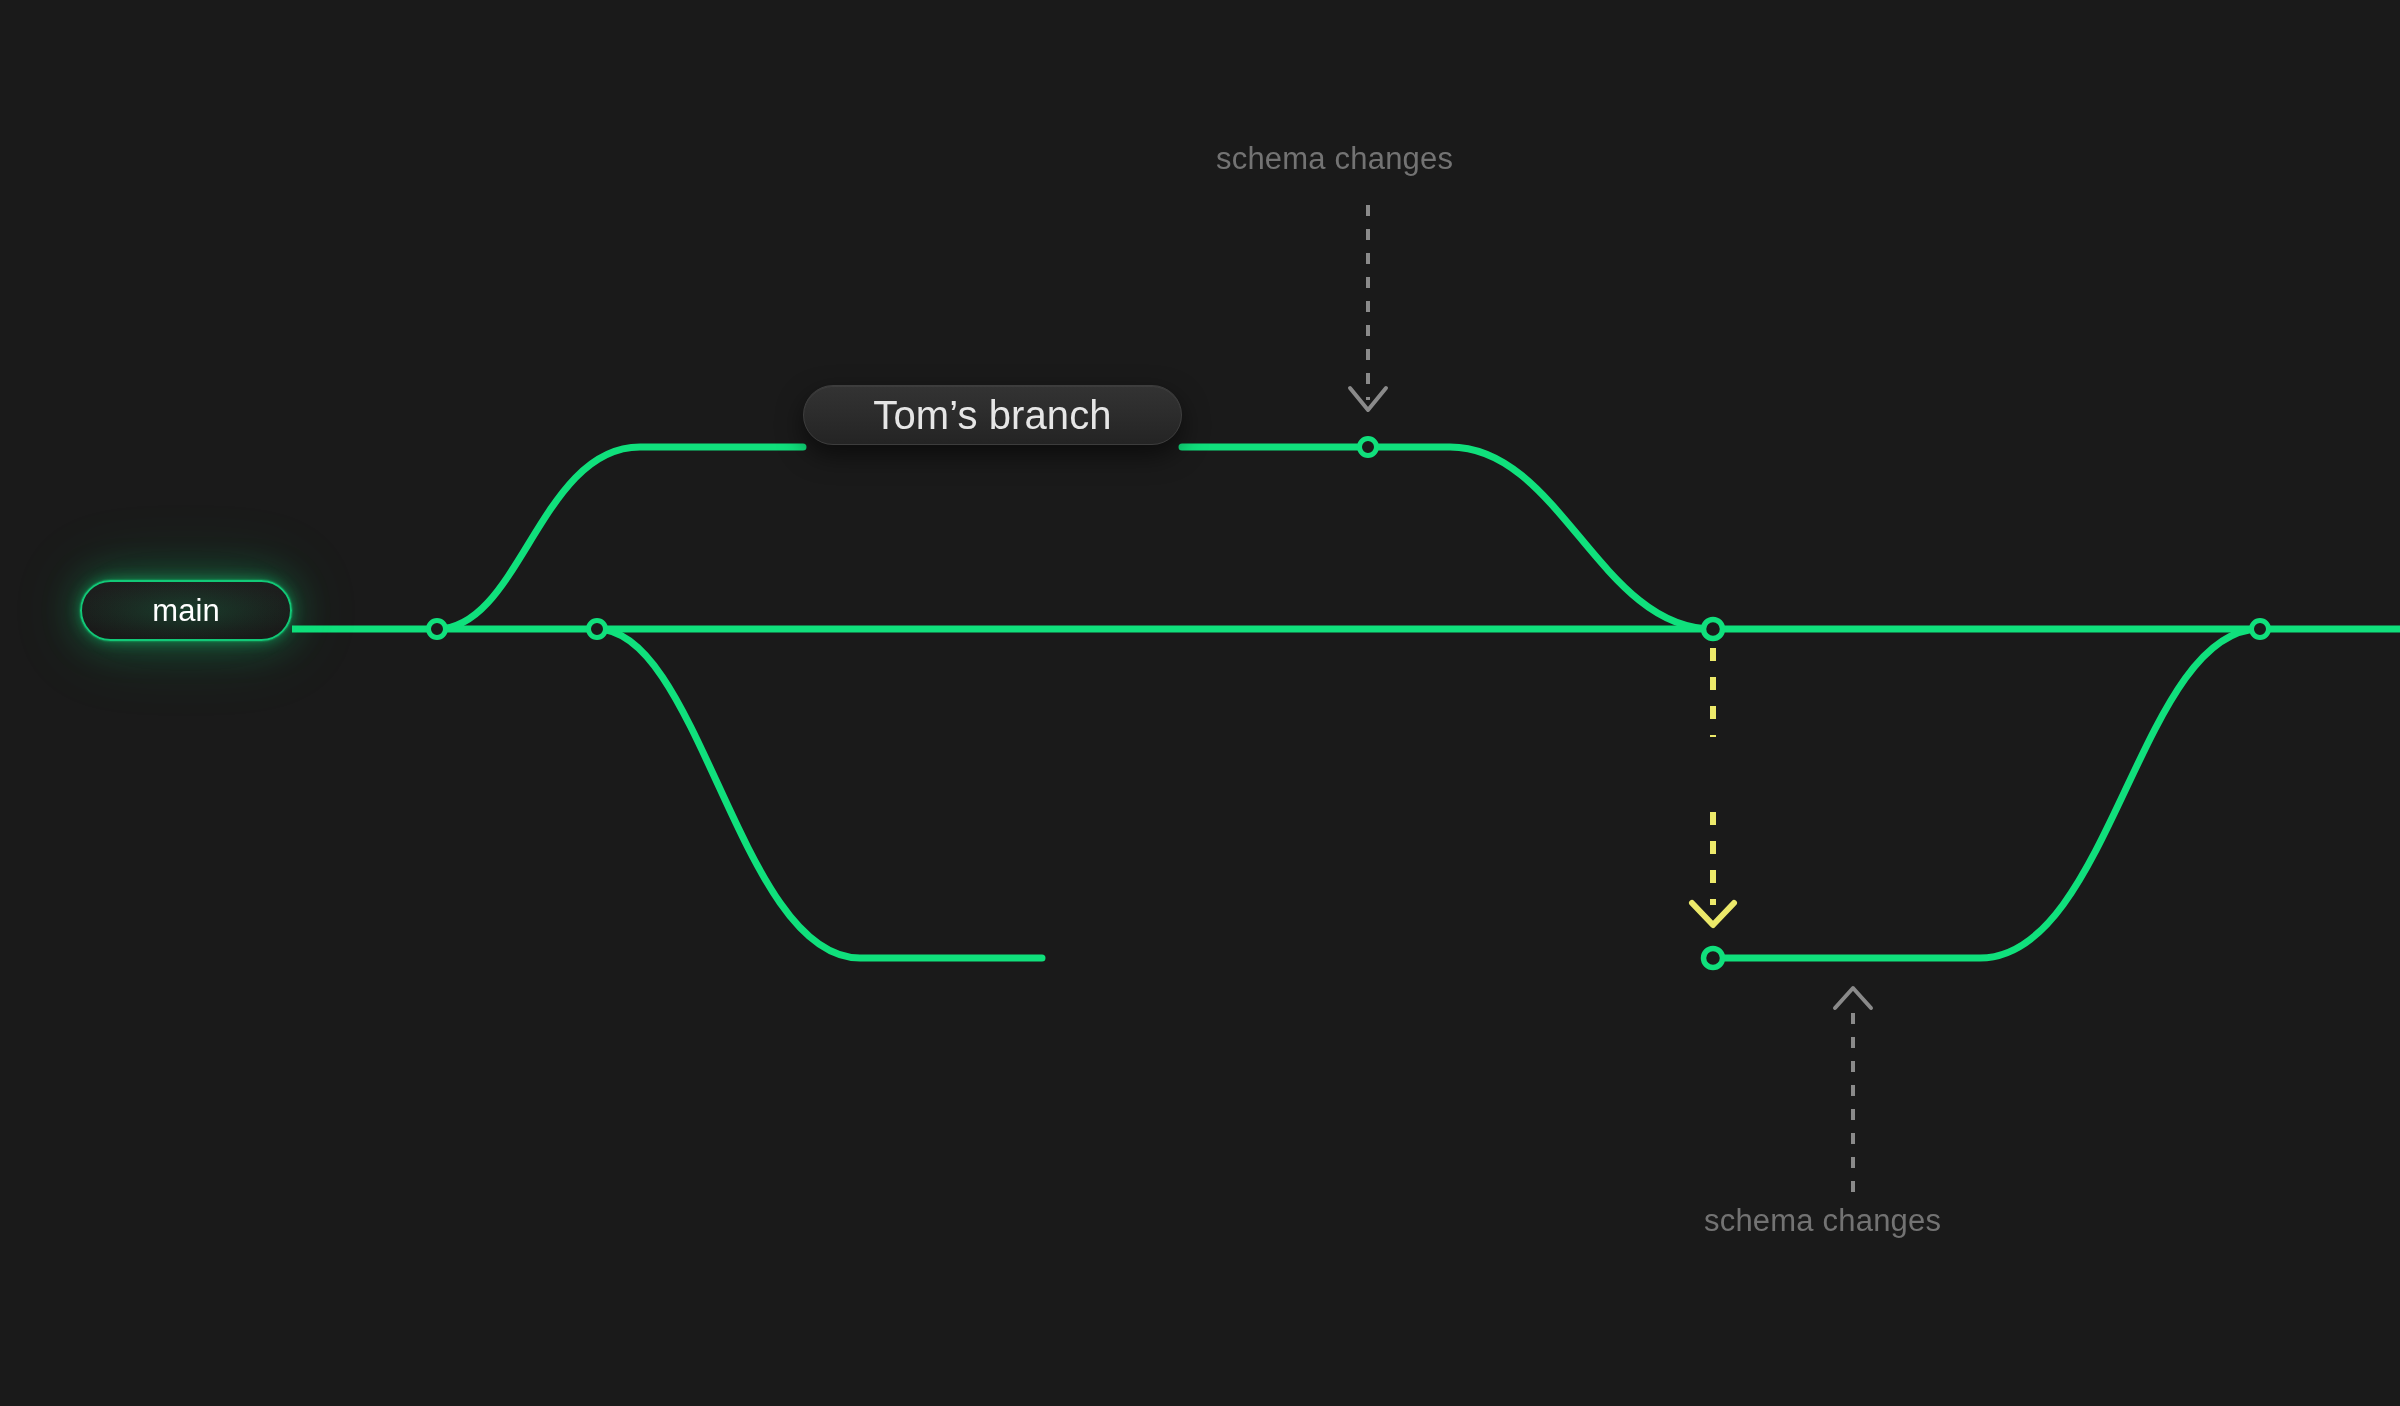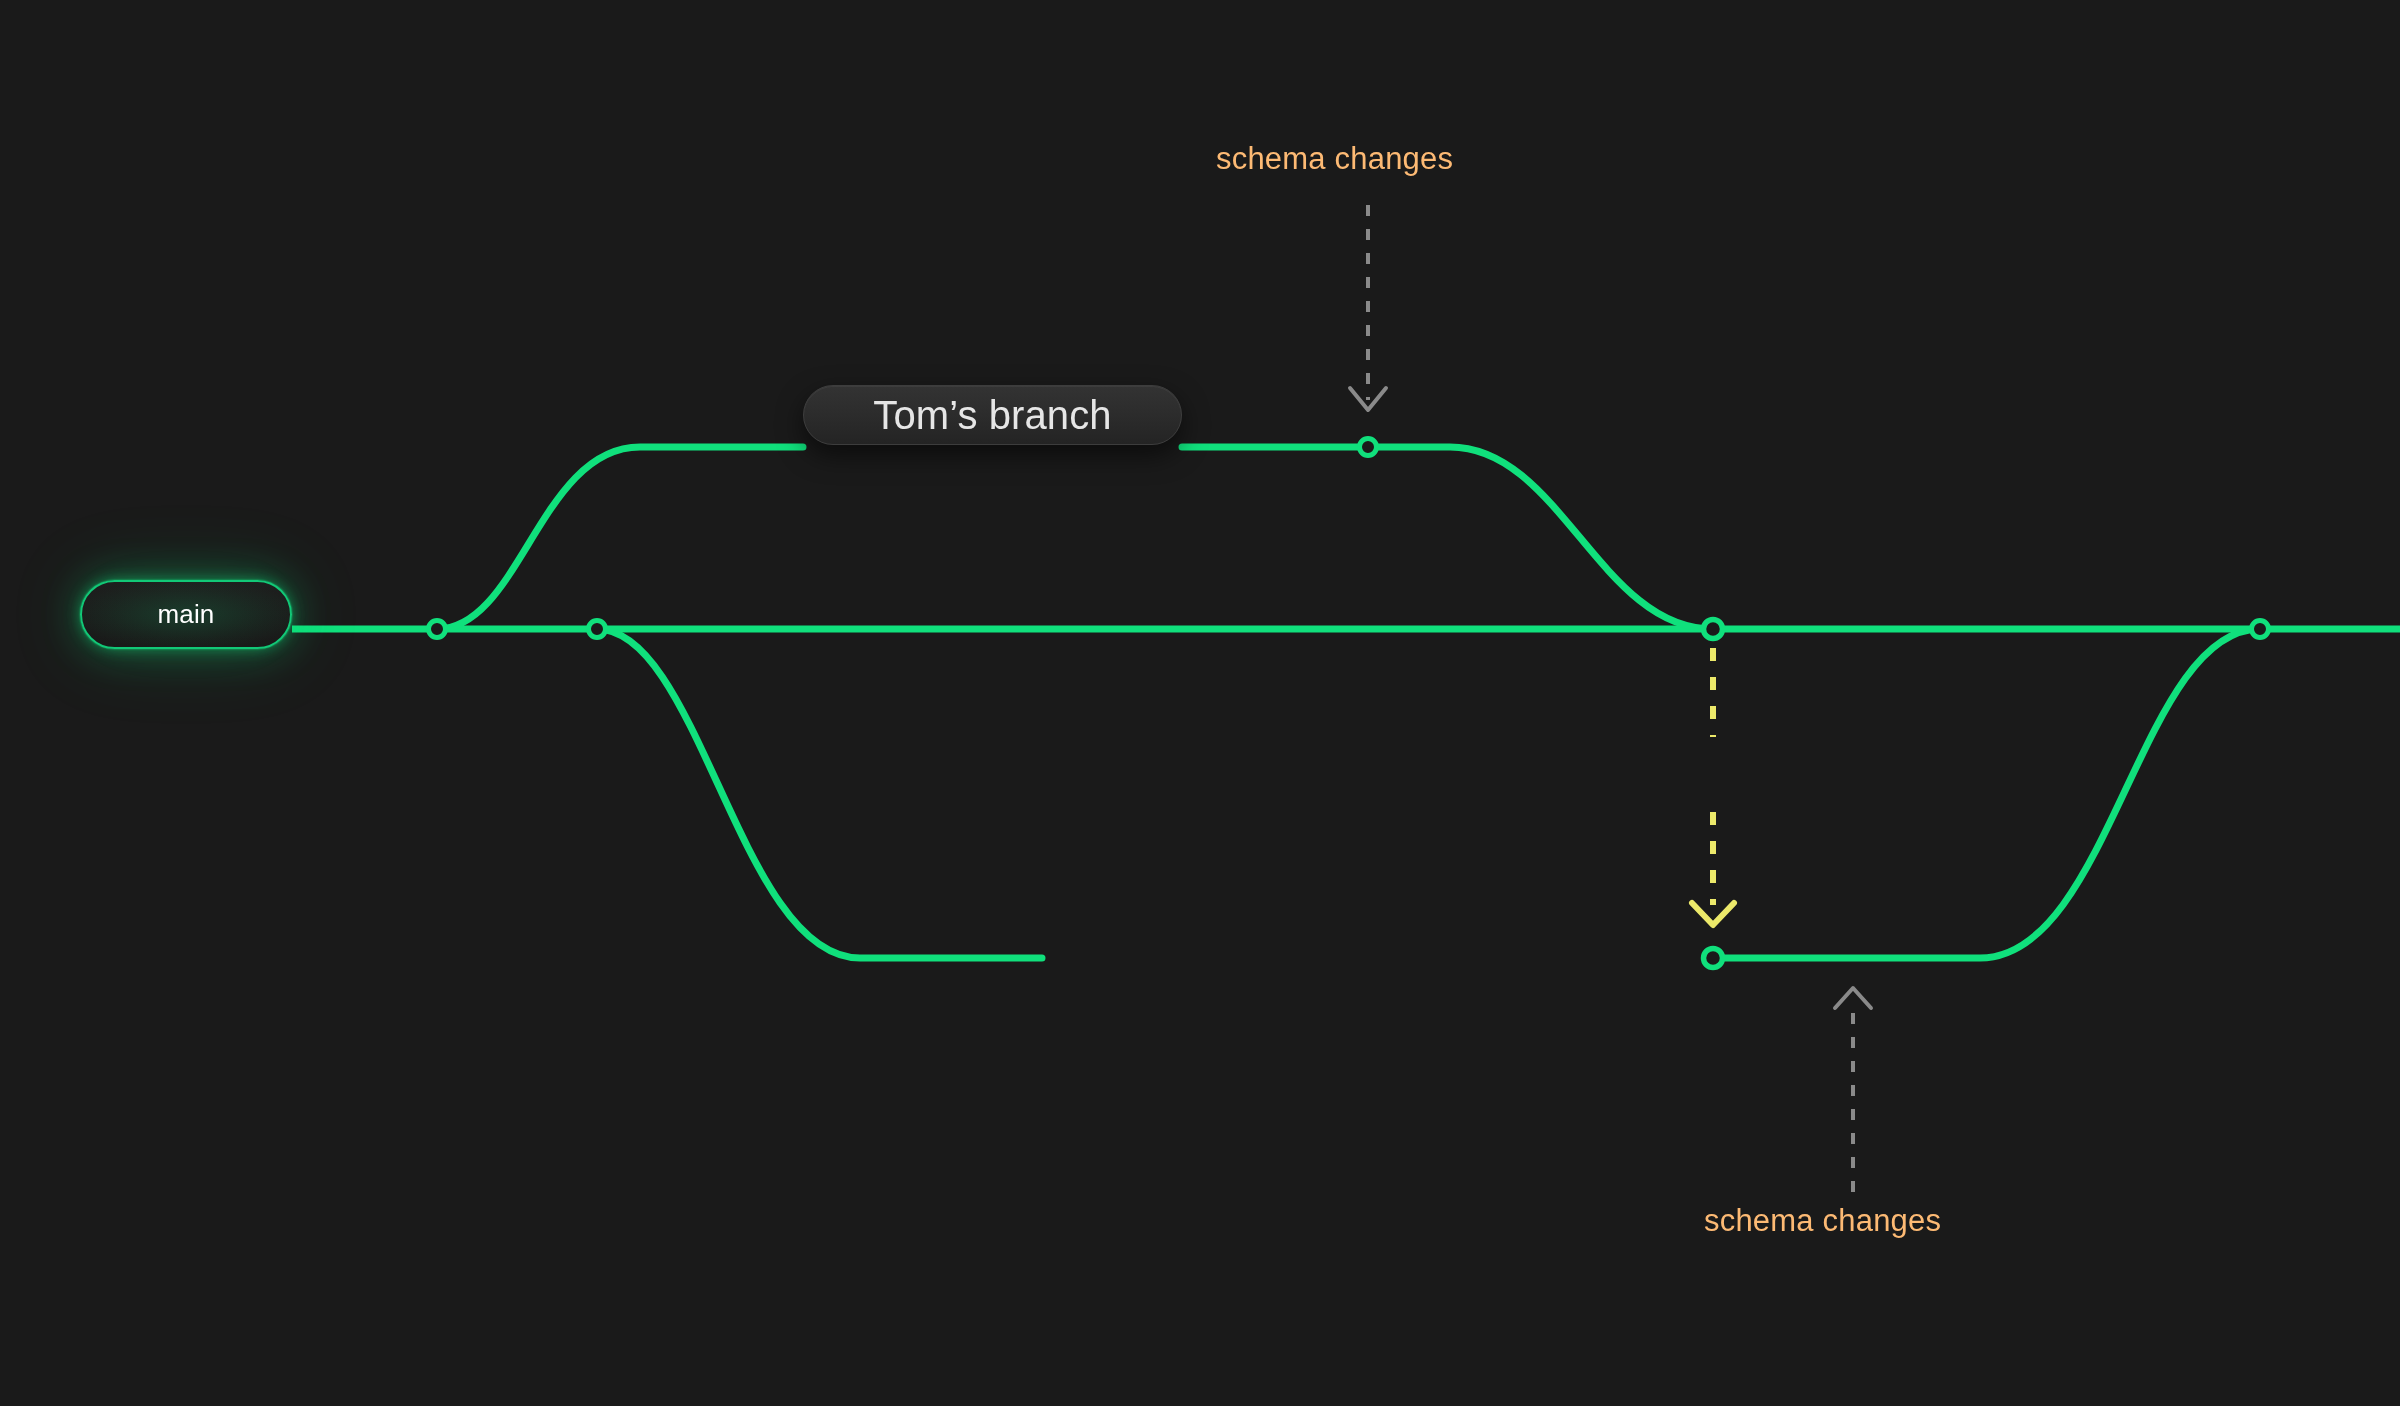--- a/index.html
+++ b/index.html
@@ -38,22 +38,22 @@
     box-sizing: border-box;
     border-radius: 999px;
     white-space: nowrap;
     color: #e6e6e6;
     letter-spacing: 0.1px;
   }
   .pill-main {
     left: 80px;
     top: 580px;
     width: 212px;
-    height: 69px;
-    font-size: 26px;
+    height: 61px;
+    font-size: 31px;
     color: #ffffff;
     background:
       radial-gradient(ellipse at 50% 50%, rgba(16,224,124,0.16) 0%, rgba(16,224,124,0.045) 55%, rgba(16,224,124,0) 78%),
       linear-gradient(180deg, #1d1f1e 0%, #191a19 100%);
     border: 2px solid #12c877;
     box-shadow:
       0 0 2px rgba(16,224,124,0.85),
       0 0 14px rgba(16,224,124,0.42),
       0 0 40px rgba(16,224,124,0.30),
       0 0 78px rgba(16,224,124,0.18);
@@ -72,21 +72,21 @@
   }
   .pill-jerry {
     left: 1042px;
     top: 897px;
     width: 386px;
   }
 
   
   .annot-label {
     position: absolute;
-    color: #fdba74;
+    color: #737373;
     font-size: 31px;
     white-space: nowrap;
     letter-spacing: 0.2px;
   }
   .annot-top { left: 1216px; top: 141px; }
   .annot-bottom { left: 1704px; top: 1203px; }
 
   
   .reset-box {
     position: absolute;

